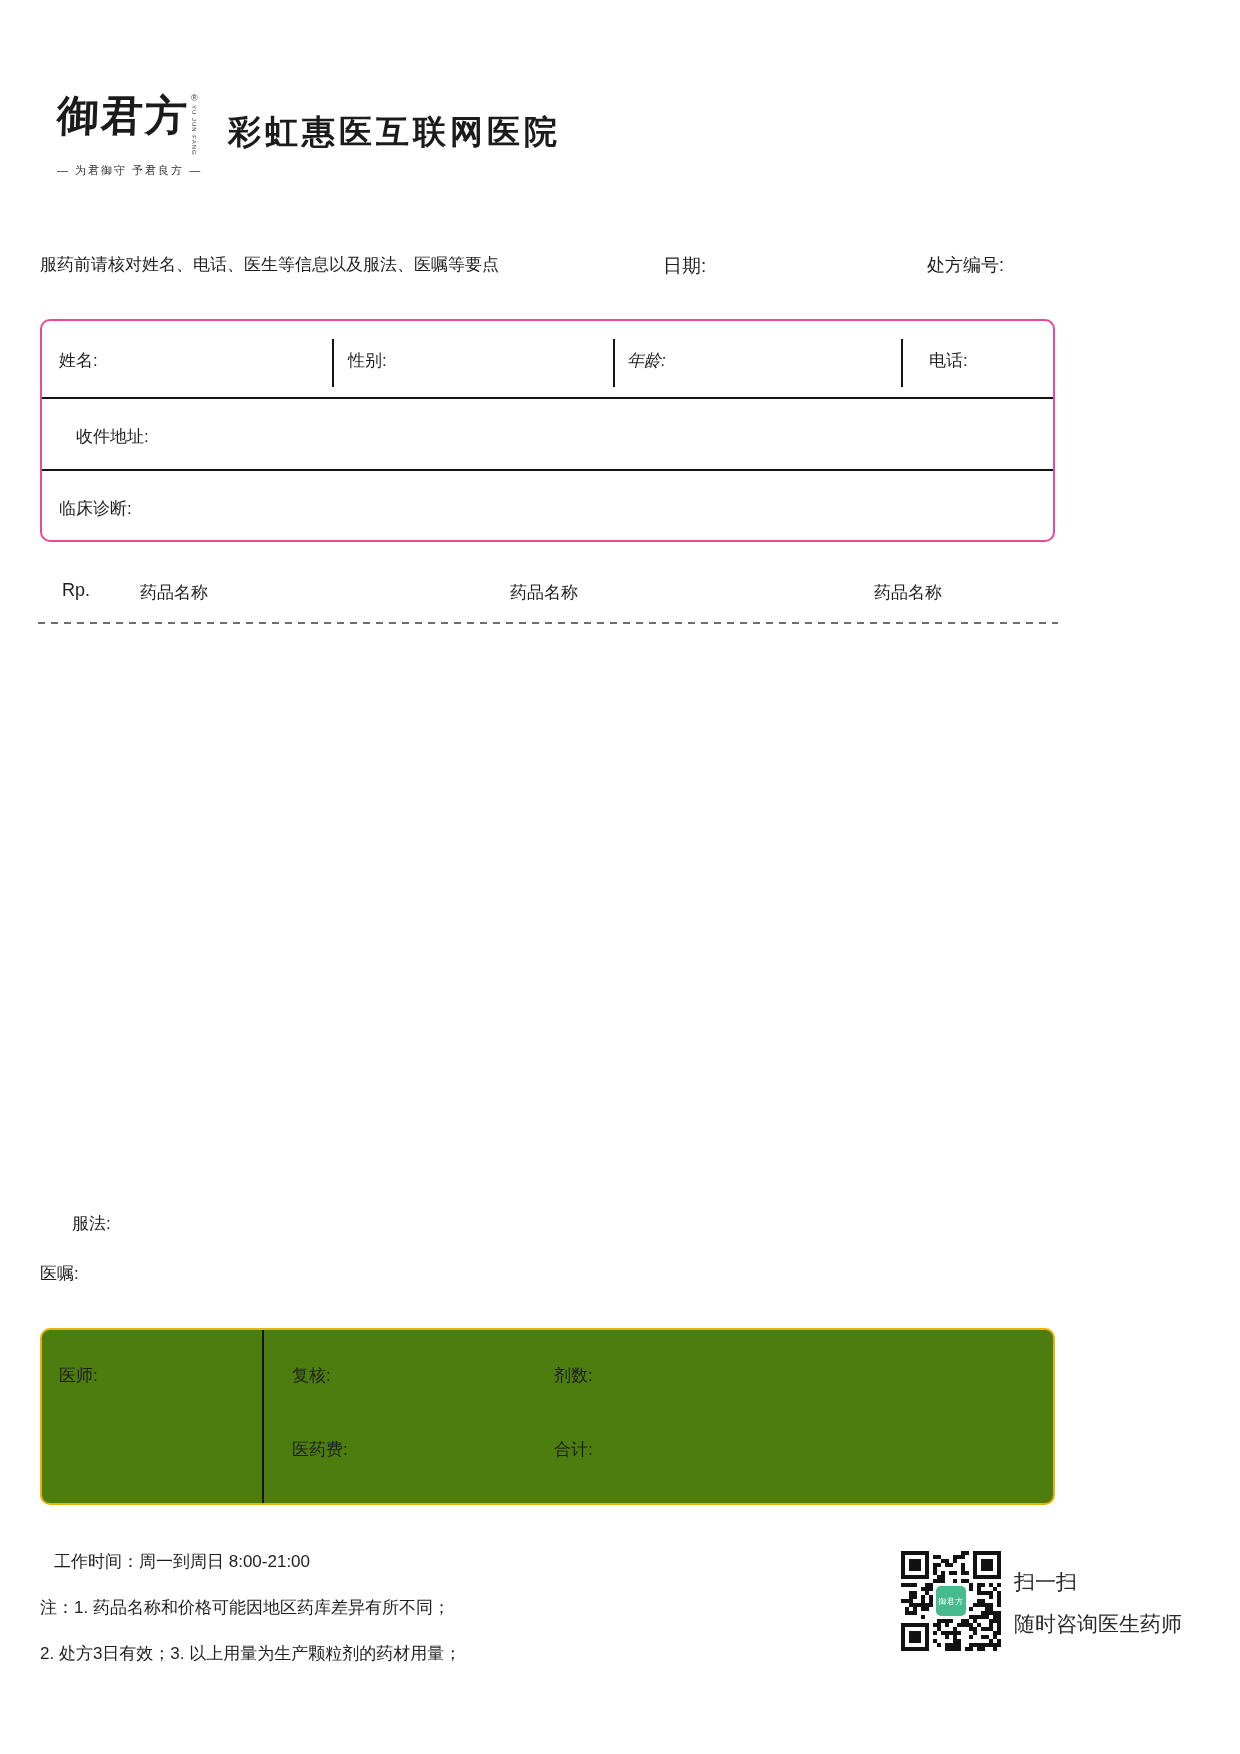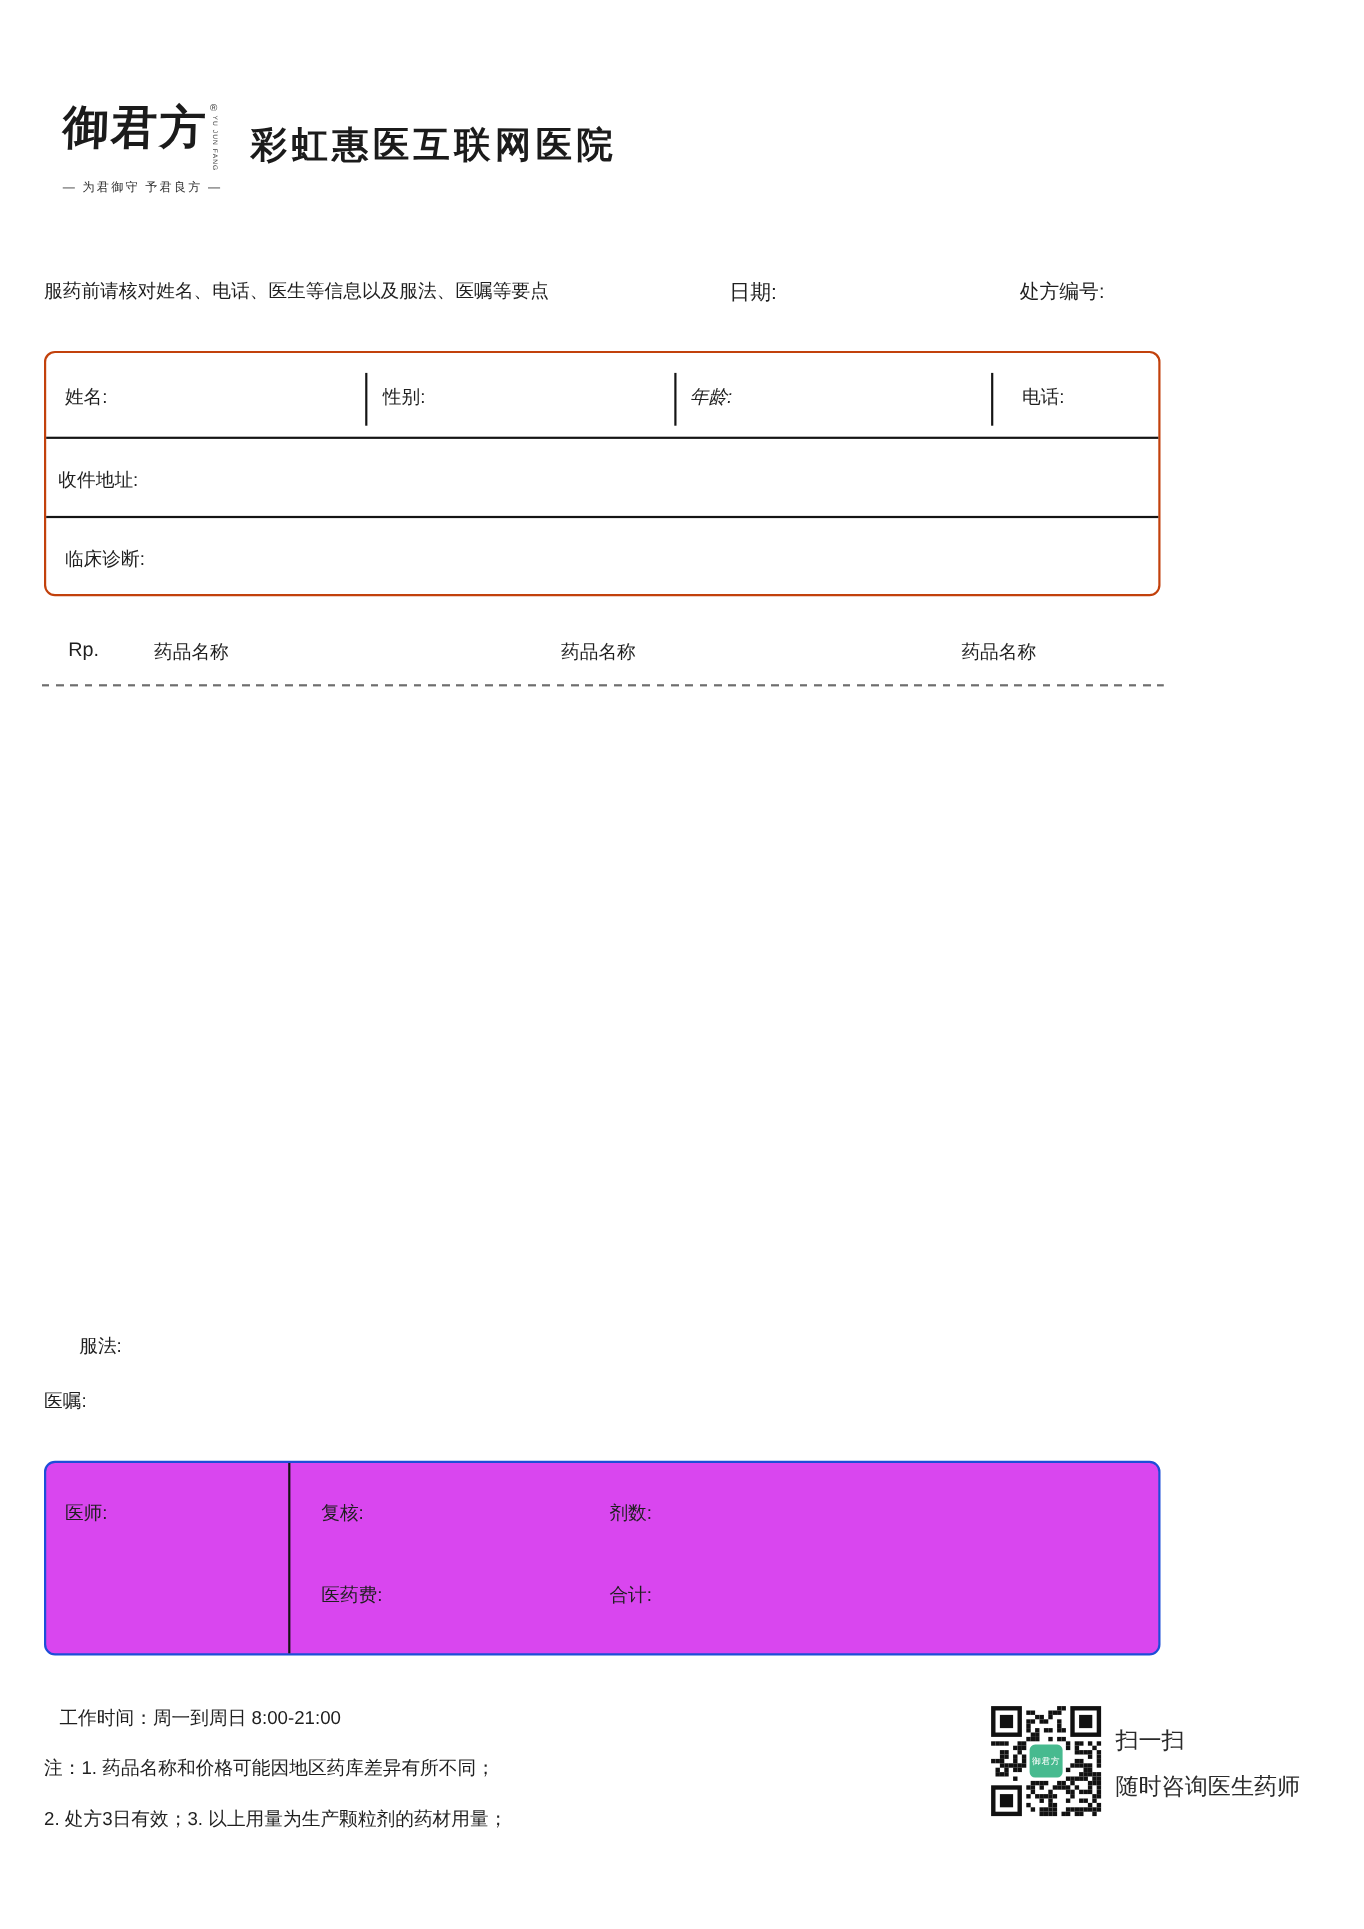--- a/index.html
+++ b/index.html
@@ -17,47 +17,47 @@
   .logo-tagline { margin-top:7px; font-size:11px; letter-spacing:2px; color:#2d2d2d; white-space:nowrap; }
   .hospital-title { position:absolute; left:228px; top:110px; font-size:33px; font-weight:800; letter-spacing:4px; color:#1b1b1b; }
 
   
   .notice-row { position:absolute; left:40px; top:253px; width:1015px; height:26px; }
   .reminder { position:absolute; left:0; top:0; font-size:17px; }
   .date-label { position:absolute; left:623px; top:0; font-size:19px; }
   .rx-label { position:absolute; left:887px; top:0; font-size:18px; }
 
   
-  .patient-box { position:absolute; left:40px; top:319px; width:1015px; height:223px; border:2px solid #c2410c; border-radius:10px; background:#fff; }
+  .patient-box { position:absolute; left:40px; top:319px; width:1015px; height:223px; border:2px solid #ec4899; border-radius:10px; background:#fff; }
   .patient-box .lbl { position:absolute; font-size:17px; white-space:nowrap; }
   .pb-name { left:17px; top:28px; }
   .pb-gender { left:306px; top:28px; }
   .pb-age { left:585px; top:28px;font-style:italic; }
   .pb-phone { left:887px; top:28px; }
   .vdiv { position:absolute; width:2px; background:#141414; top:18px; height:48px; }
   .vd1 { left:290px; } .vd2 { left:571px; } .vd3 { left:859px; }
   .hline { position:absolute; left:0; right:0; height:2px; background:#141414; }
   .hl1 { top:76px; } .hl2 { top:148px; }
-  .pb-addr { left:11px; top:104px; }
+  .pb-addr { left:34px; top:104px; }
   .pb-diag { left:17px; top:176px; }
 
   
   .rp-row { position:absolute; left:40px; top:580px; width:1015px; height:28px; }
   .rp-label { position:absolute; left:22px; top:0; font-size:18px;text-align:center; }
   .rp-col { position:absolute; top:1px; font-size:17px; }
   .rp-c0 { left:100px; } .rp-c1 { left:470px; } .rp-c2 { left:834px; }
   .dash-line { position:absolute; left:38px; top:622px; width:1020px; height:2px;
     background:repeating-linear-gradient(to right,#6e6e6e 0 7px,transparent 7px 13px); }
 
   
   .usage-label { position:absolute; left:40px; top:1212px; font-size:17px;margin-left:32px; }
   .advice-label { position:absolute; left:40px; top:1262px; font-size:17px; }
 
   
-  .signoff-box { position:absolute; left:40px; top:1328px; width:1015px; height:177px; border:2px solid #1d4ed8; border-radius:10px; background:#d946ef; }
+  .signoff-box { position:absolute; left:40px; top:1328px; width:1015px; height:177px; border:2px solid #eab308; border-radius:10px; background:#4d7c0f; }
   .signoff-box .lbl { position:absolute; font-size:17px; white-space:nowrap; }
   .so-vdiv { position:absolute; left:220px; top:0; bottom:0; width:2px; background:#141414; }
   .so-doctor { left:17px; top:34px; }
   .so-review { left:250px; top:34px; }
   .so-dose { left:512px; top:34px; }
   .so-fee { left:250px; top:108px; }
   .so-total { left:512px; top:108px; }
 
   
   .work-time { position:absolute; left:40px; top:1550px; font-size:17px;margin-left:14px; }

